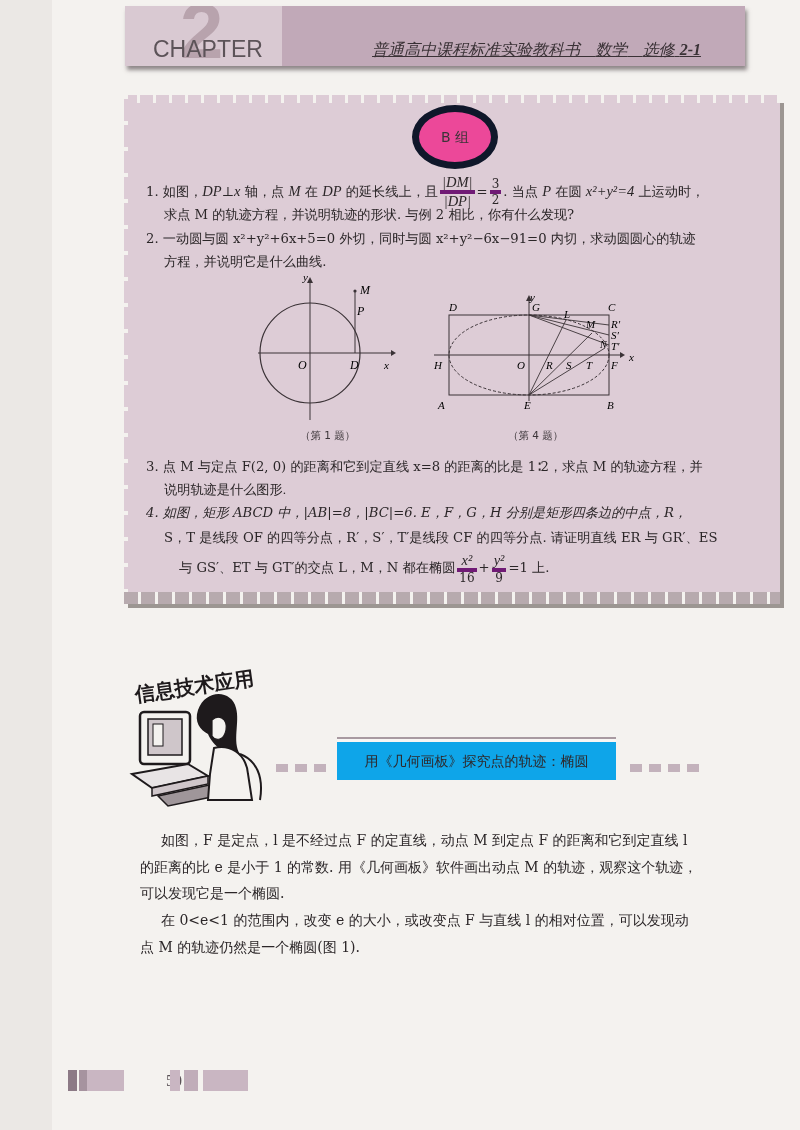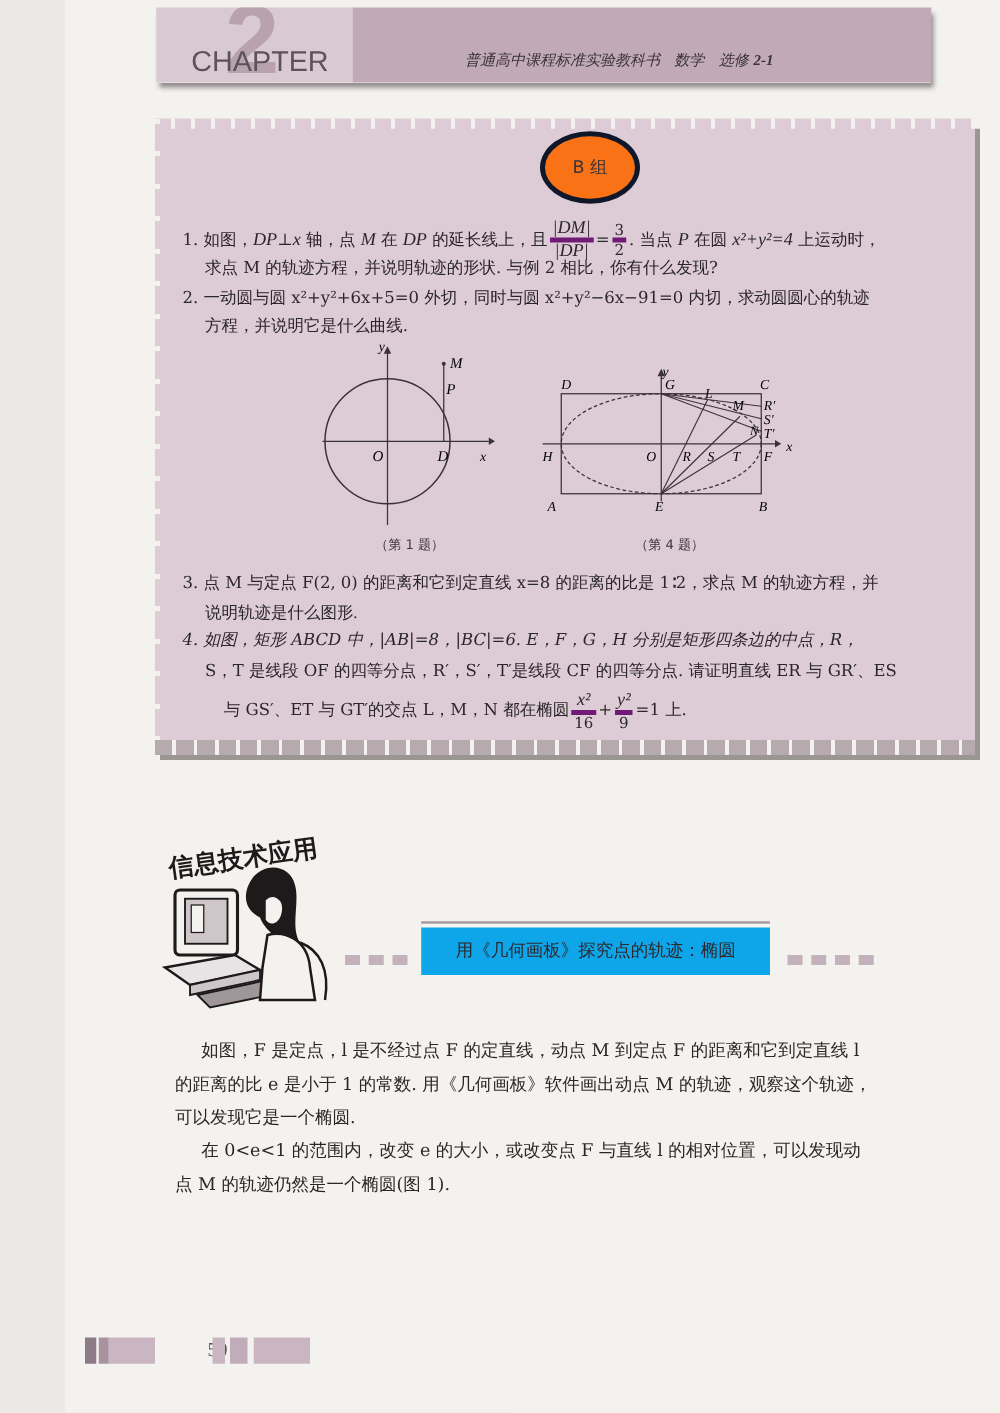--- a/index.html
+++ b/index.html
@@ -14,34 +14,34 @@
   
   .header { position:absolute; left:125px; top:6px; width:620px; height:60px;
             box-shadow: 2px 4px 4px rgba(60,50,55,0.55); }
   .header-left { position:absolute; left:0; top:0; width:157px; height:60px; background:#d9c9d2; overflow:hidden; }
   .header-right { position:absolute; left:157px; top:0; width:463px; height:60px; background:#c1a9b8; }
   .chapter-num { position:absolute; left:55px; top:-14px; font-family:"Liberation Sans",sans-serif; font-weight:bold;
                  font-size:78px; color:#b8a3ad; line-height:1; }
   .chapter-word { position:absolute; left:28px; top:30px; font-family:"Liberation Sans",sans-serif; font-size:23px;
                   color:#5c5358; letter-spacing:0px; }
   .book-title { position:absolute; left:90px; top:34px; font-family:"DejaVu Sans",sans-serif; font-style:italic;
-                font-size:12px; color:#3a3236; white-space:nowrap; }
+                font-size:16px; color:#3a3236; white-space:nowrap;text-decoration:underline; }
   .book-title b { font-family:"Liberation Serif",serif; font-weight:bold; font-style:italic; }
 
   
   .box { position:absolute; left:124px; top:95px; width:656px; height:505px; background:#ddccd6;
          box-shadow: 4px 8px 0 #9c9692; }
   .box-ticks-top { position:absolute; left:0; top:0; width:100%; height:8px;
      background: repeating-linear-gradient(90deg, #ddccd6 0 13px, #f4f2ef 13px 16px); }
   .box-ticks-bottom { position:absolute; left:0; bottom:-4px; width:100%; height:12px;
      background: repeating-linear-gradient(90deg, #b7aaae 0 14px, #f4f2ef 14px 17px); }
   .box-edge-left { position:absolute; left:0; top:0; width:4px; height:100%;
      background: repeating-linear-gradient(180deg, #f4f2ef 0 4px, #ddccd6 4px 26px); }
-  .group-badge { position:absolute; left:308px; top:10px; width:72px; height:50px; border-radius:50%;
-     background:#f97316; border:4px solid #0f172a; text-align:center; line-height:50px;
+  .group-badge { position:absolute; left:288px; top:10px; width:72px; height:50px; border-radius:50%;
+     background:#ec4899; border:7px solid #0f172a; text-align:center; line-height:50px;
      font-family:"DejaVu Sans",sans-serif; font-size:14px; color:#3b3438; }
   .prob { position:absolute; left:22px; font-size:13.2px; line-height:1; color:#2b2628; white-space:nowrap; }
   .prob i { font-family:"Liberation Serif",serif; font-style:italic; font-size:14.5px; }
   .frac { display:inline-block; vertical-align:middle; text-align:center; font-size:12px; line-height:1.05; margin:0 2px; }
   .frac .num { display:block; border-bottom:4px solid #701a75; padding:0 2px; }
   .frac .den { display:block; padding:0 2px; }
 
   
   .fig { position:absolute; }
   .fig-caption { position:absolute; font-family:"DejaVu Sans",sans-serif; font-size:10.5px; color:#3b3438; white-space:nowrap; }

